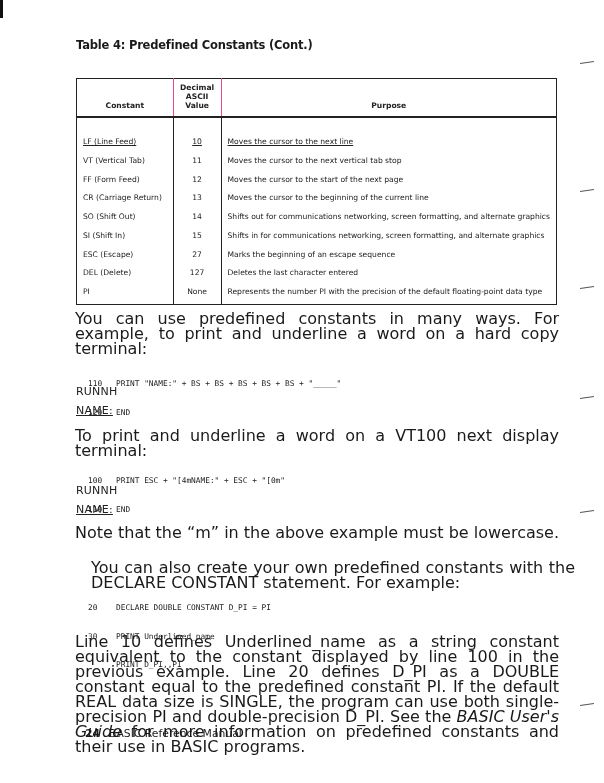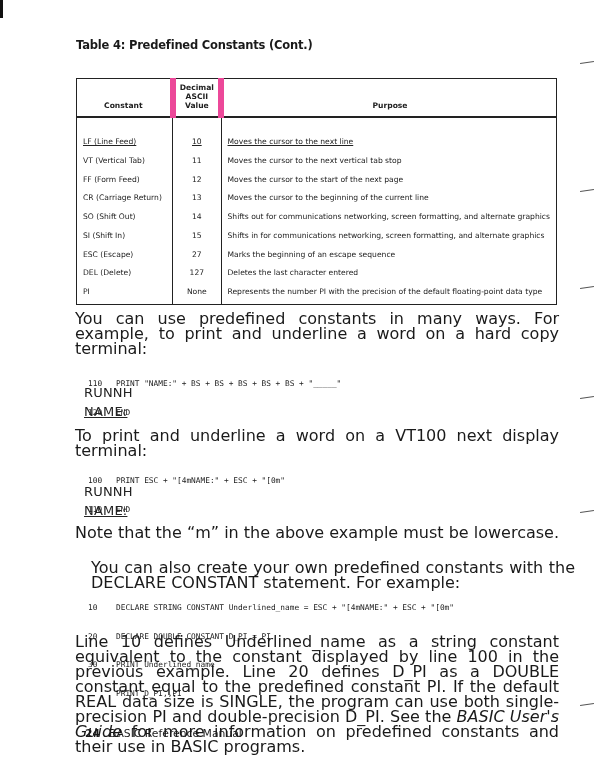--- a/index.html
+++ b/index.html
@@ -15,21 +15,21 @@
     font-family: "DejaVu Sans", sans-serif; font-weight: bold; font-size: 11.5px; letter-spacing: -0.2px;
   }
   table.consts {
     position: absolute; left: 76px; top: 78px; width: 481px;
     border-collapse: collapse; border: 1.5px solid #222;
     font-family: "DejaVu Sans", sans-serif; font-size: 7.6px; color: #222;
   }
   table.consts th {
     font-weight: bold; font-size: 7.6px; vertical-align: bottom; text-align: center;
     padding: 4px 3px 6px 3px; line-height: 9px;
-    border-bottom: 2px solid #222; border-left: 6px solid #ec4899;
+    border-bottom: 2px solid #222; border-left: 1px solid #ec4899;
   }
   table.consts th:first-child { border-left: none; }
   table.consts td {
     padding: 3.4px 6px 3.4px 6px; height: 12px; line-height: 12px; white-space: nowrap;
     border-left: 1px solid #222;
   }
   table.consts td:first-child { border-left: none; }
   table.consts tr.first td { padding-top: 18px; text-decoration: underline; }
   table.consts tr.last td { padding-bottom: 6px; }
   .c-const { width: 92px; }
@@ -38,21 +38,21 @@
     position: absolute; left: 75px; width: 484px;
     font-family: "DejaVu Sans", sans-serif; font-size: 16px; line-height: 15px;
     text-align: justify; color: #1a1a1a;
   }
   .code {
     position: absolute; left: 76px;
     font-family: "DejaVu Sans Mono", monospace; font-size: 7.8px; line-height: 9.5px; color: #222;
     white-space: pre;
   }
   .code .ln { display: inline-block; width: 28px; margin-left: 12px; }
-  .out { position: absolute; left: 84px; font-family: "DejaVu Sans", sans-serif; font-size: 13px; color: #222; letter-spacing: 0.2px; }
+  .out { position: absolute; left: 76px; font-family: "DejaVu Sans", sans-serif; font-size: 11px; color: #222; letter-spacing: 0.2px; }
   .out.u { text-decoration: underline; }
   .footer { position: absolute; left: 76px; top: 727px; font-family: "DejaVu Sans", sans-serif; font-size: 10.8px; color: #1a1a1a; }
   .footer .pg { font-weight: bold; display: inline-block; width: 33px; text-align: center; }
   i { font-style: italic; }
 </style>
 </head>
 <body>
 
 <div class="edge-mark"></div>
 <div class="right-tick" style="top:62px"></div>
@@ -141,21 +141,20 @@
   <div><span class="ln">110</span><span>END</span></div>
 </div>
 <div class="out" style="top:484px">RUNNH</div>
 <div class="out u" style="top:503px">NAME:</div>
 
 <p class="body-text" style="top:525px; margin:0;">Note that the “m” in the above example must be lowercase.</p>
 
 <p class="body-text" style="top:544px; margin:16px;">You can also create your own predefined constants with the DECLARE CONSTANT statement. For example:</p>
 
 <div class="code" style="top:584px">
-  <div><span class="ln">10</span><span>DECLARE STRING CONSTANT Underlined_name = ESC + "[4mNAME:" + ESC + "[0m"</span></div>
   <div><span class="ln">20</span><span>DECLARE DOUBLE CONSTANT D_PI = PI</span></div>
   <div><span class="ln">30</span><span>PRINT Underlined_name</span></div>
   <div><span class="ln"></span><span>PRINT D_PI,,PI</span></div>
 </div>
 
 <p class="body-text" style="top:634px; margin:0;"><span>Line 10 defines Underlined_name as a string constant equivalent to the constant displayed by line 100 in the previous example. Line 20 defines D_PI as a DOUBLE constant equal to the predefined constant PI. If the default REAL data size is SINGLE, the program can use both single-precision PI and double-precision D_PI. See the </span><i>BASIC User's Guide</i><span> for more information on predefined constants and their use in BASIC programs.</span></p>
 
 <div class="footer">
   <span class="pg">24</span><span>BASIC Reference Manual</span>
 </div>

